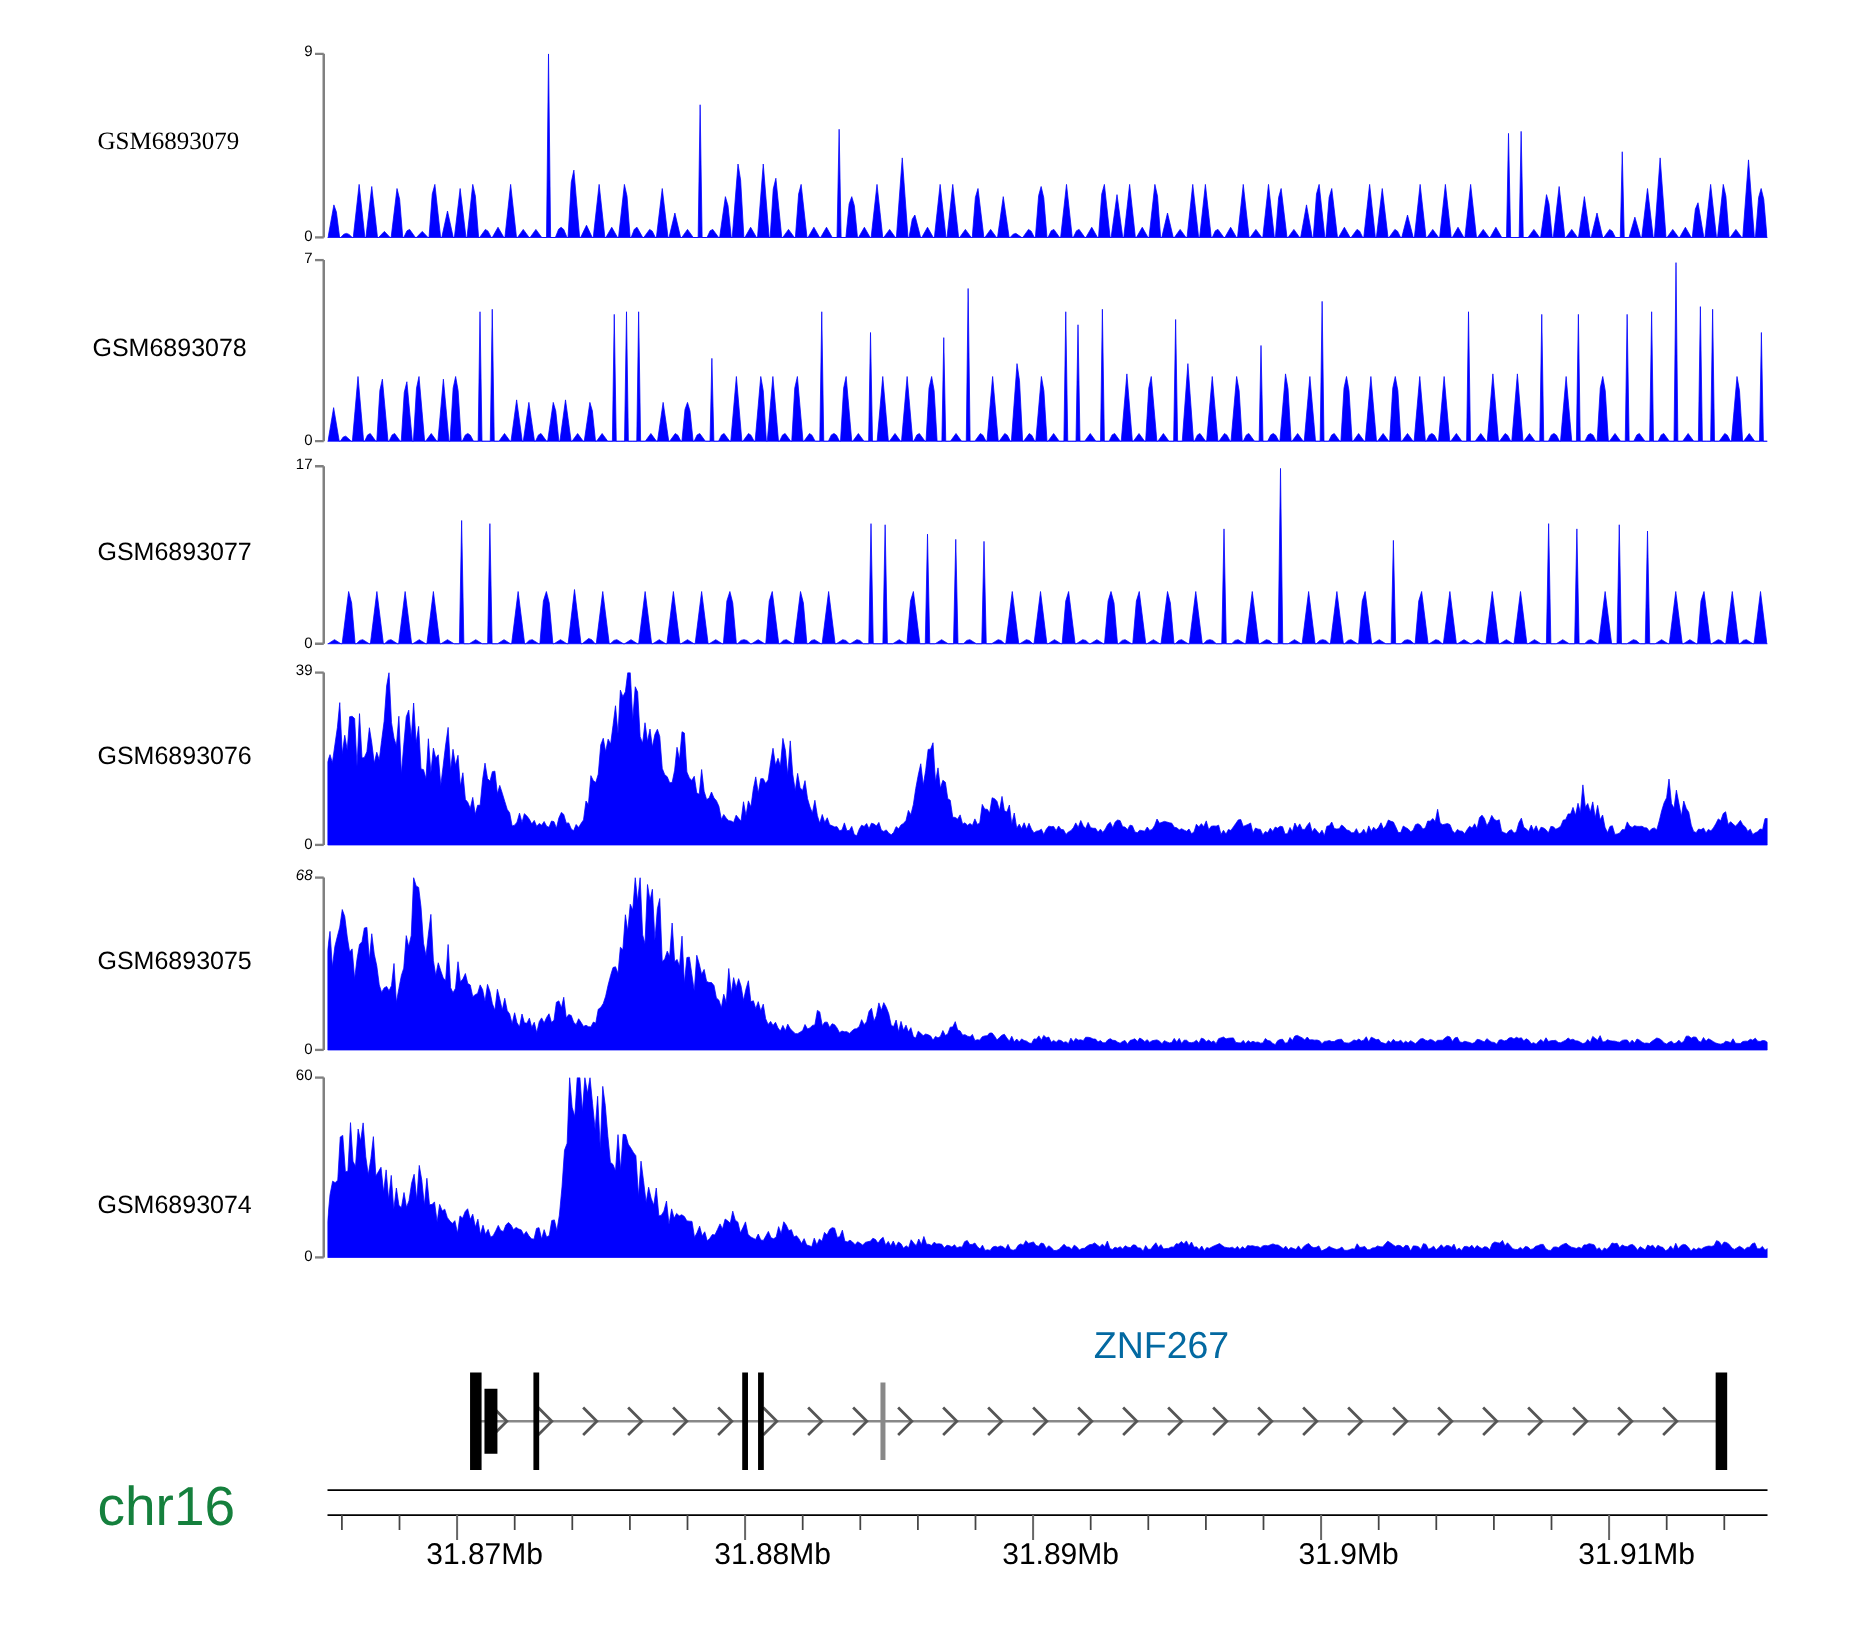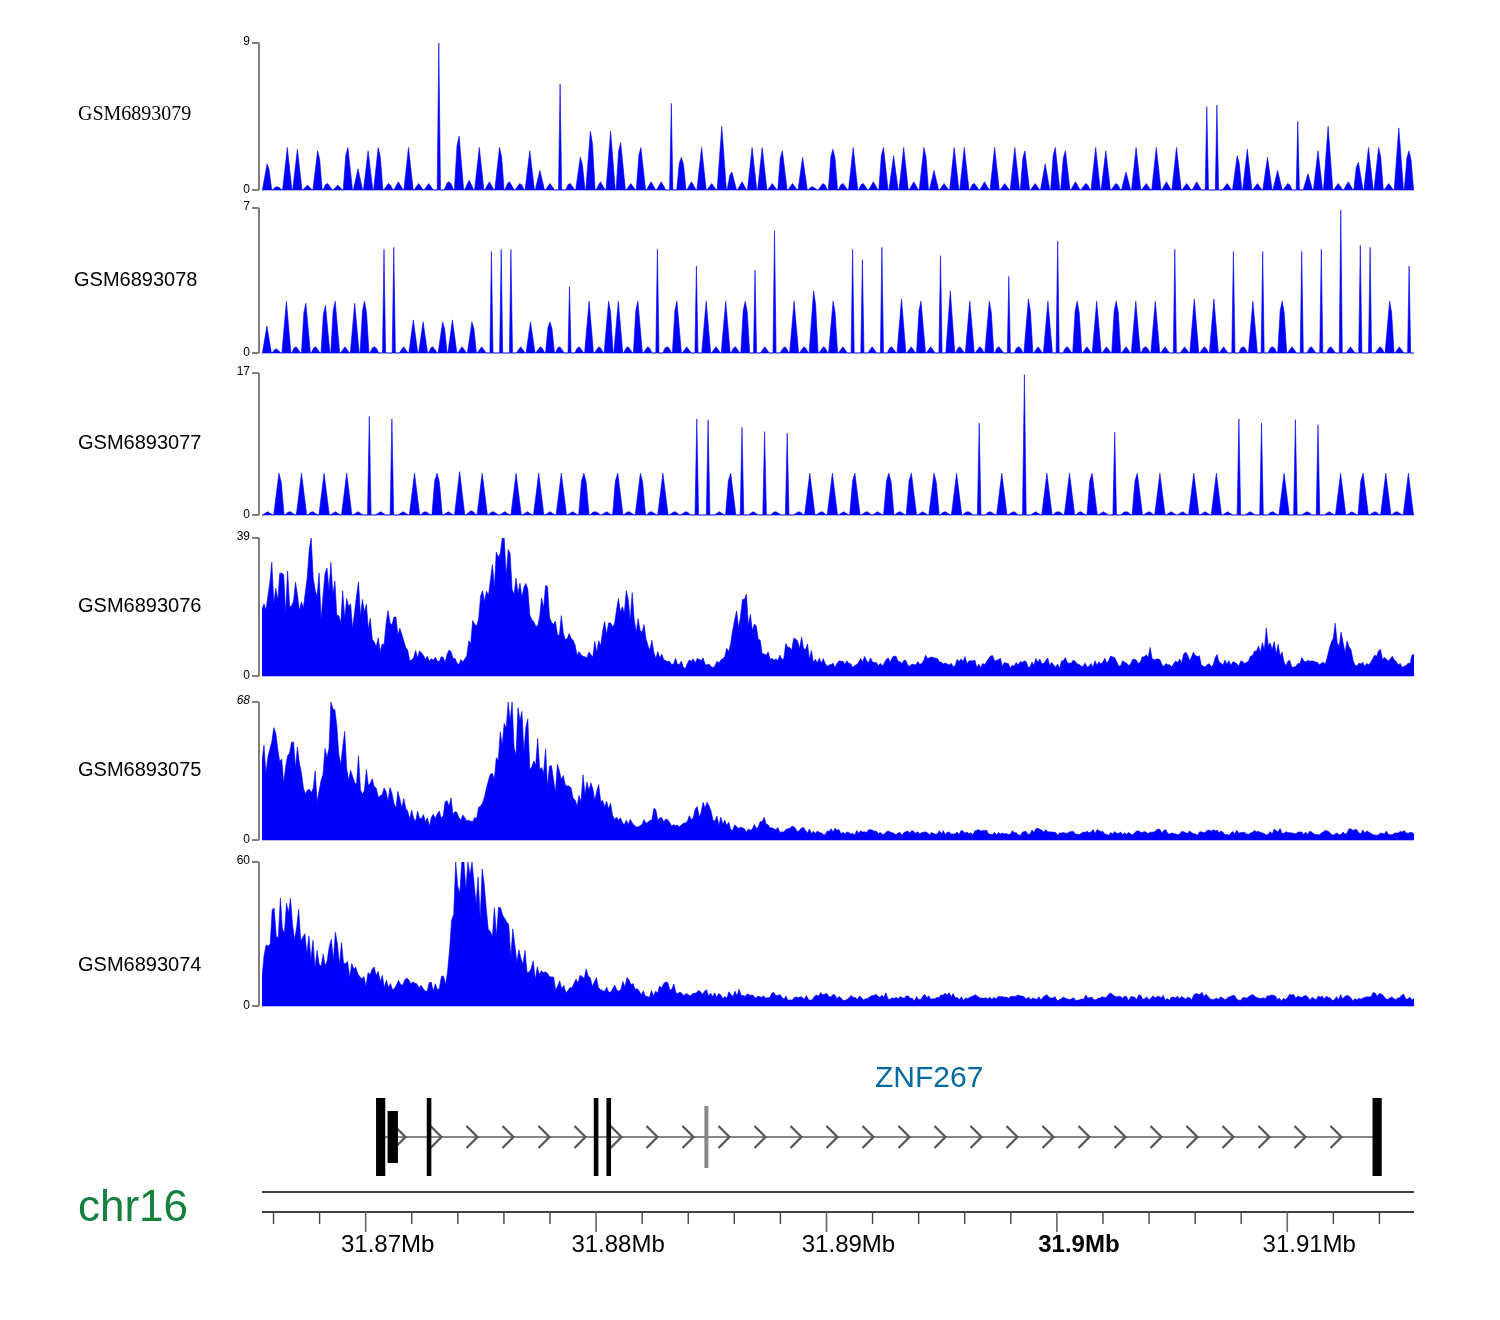--- a/index.html
+++ b/index.html
@@ -203,17 +203,17 @@
         <line x1="1149.0399999999663" y1="24" x2="1149.0399999999663" y2="36" stroke="#444444" stroke-width="1.4"></line>
         <line x1="1195.1199999999403" y1="24" x2="1195.1199999999403" y2="36" stroke="#444444" stroke-width="1.4"></line>
         <line x1="1241.1999999999957" y1="24" x2="1241.1999999999957" y2="36" stroke="#444444" stroke-width="1.4"></line>
         <line x1="1287.2799999999697" y1="24" x2="1287.2799999999697" y2="44" stroke="#666666" stroke-width="1.6"></line>
         <line x1="1333.3599999999435" y1="24" x2="1333.3599999999435" y2="36" stroke="#444444" stroke-width="1.4"></line>
         <line x1="1379.4399999999991" y1="24" x2="1379.4399999999991" y2="36" stroke="#444444" stroke-width="1.4"></line>
       </svg>
       <div class="tick-label" style="left: 365.68px; top: 1230px;">31.87Mb</div>
       <div class="tick-label" style="left: 596.08px; top: 1230px;">31.88Mb</div>
       <div class="tick-label" style="left: 826.48px; top: 1230px;">31.89Mb</div>
-      <div class="tick-label" style="left: 1056.88px; top: 1230px; font-weight: bold;">31.9Mb</div>
+      <div class="tick-label" style="left: 1056.88px; top: 1230px;">31.9Mb</div>
       <div class="tick-label" style="left: 1287.28px; top: 1230px;">31.91Mb</div>
     </div>
 
 </div>
 
 </body></html>

